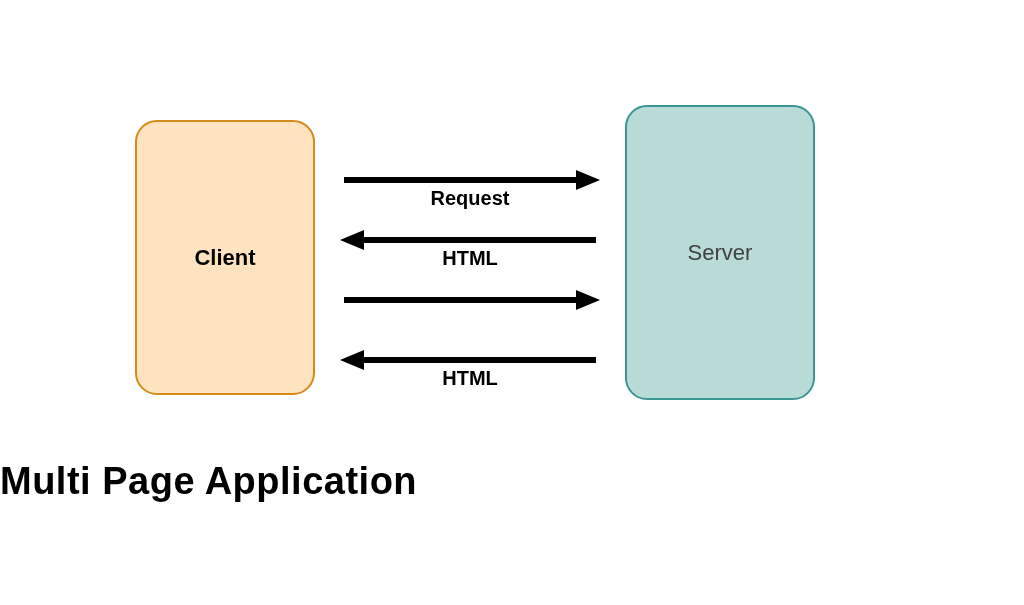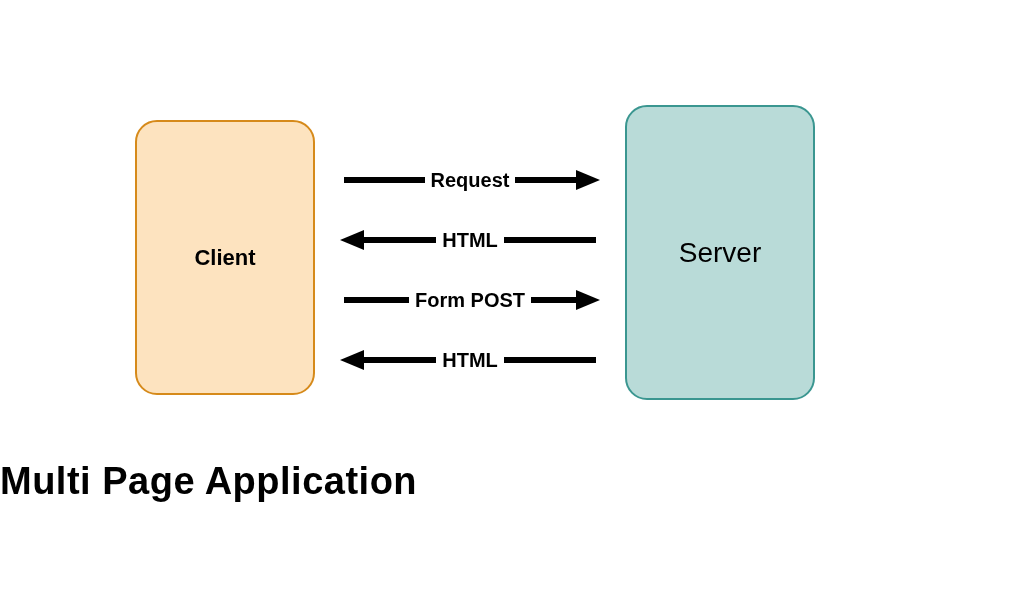--- a/index.html
+++ b/index.html
@@ -35,35 +35,35 @@
     .server-box {
       left: 625px;
       top: 105px;
       width: 190px;
       height: 295px;
       background: #b9dbd8;
       border: 2px solid #3a9690;
     }
     .server-box span {
       font-weight: 400;
-      font-size: 28px;
-      color: #000000;
+      font-size: 22px;
+      color: #404040;
     }
     .arrows {
       position: absolute;
       left: 340px;
       top: 150px;
       width: 260px;
       height: 240px;
     }
     .arrow-row {
       position: relative;
       height: 60px;
       display: flex;
-      align-items: center;
+      align-items: flex-end;
       justify-content: center;
     }
     .arrow-svg {
       position: absolute;
       left: 0;
       top: 50%;
       transform: translateY(-50%);
       width: 260px;
       height: 24px;
     }
@@ -121,23 +121,20 @@
     <div class="arrow-label-wrap">
       <span class="arrow-label">HTML</span>
     </div>
   </div>
 
   <div class="arrow-row">
     <svg class="arrow-svg" viewBox="0 0 260 24">
       <line x1="4" y1="12" x2="244" y2="12" stroke="#000" stroke-width="6"></line>
       <polygon points="260,12 236,2 236,22" fill="#000"></polygon>
     </svg>
-    <div class="arrow-label-wrap">
-      <span class="arrow-label">Form POST</span>
-    </div>
   </div>
 
   <div class="arrow-row">
     <svg class="arrow-svg" viewBox="0 0 260 24">
       <line x1="16" y1="12" x2="256" y2="12" stroke="#000" stroke-width="6"></line>
       <polygon points="0,12 24,2 24,22" fill="#000"></polygon>
     </svg>
     <div class="arrow-label-wrap">
       <span class="arrow-label">HTML</span>
     </div>

